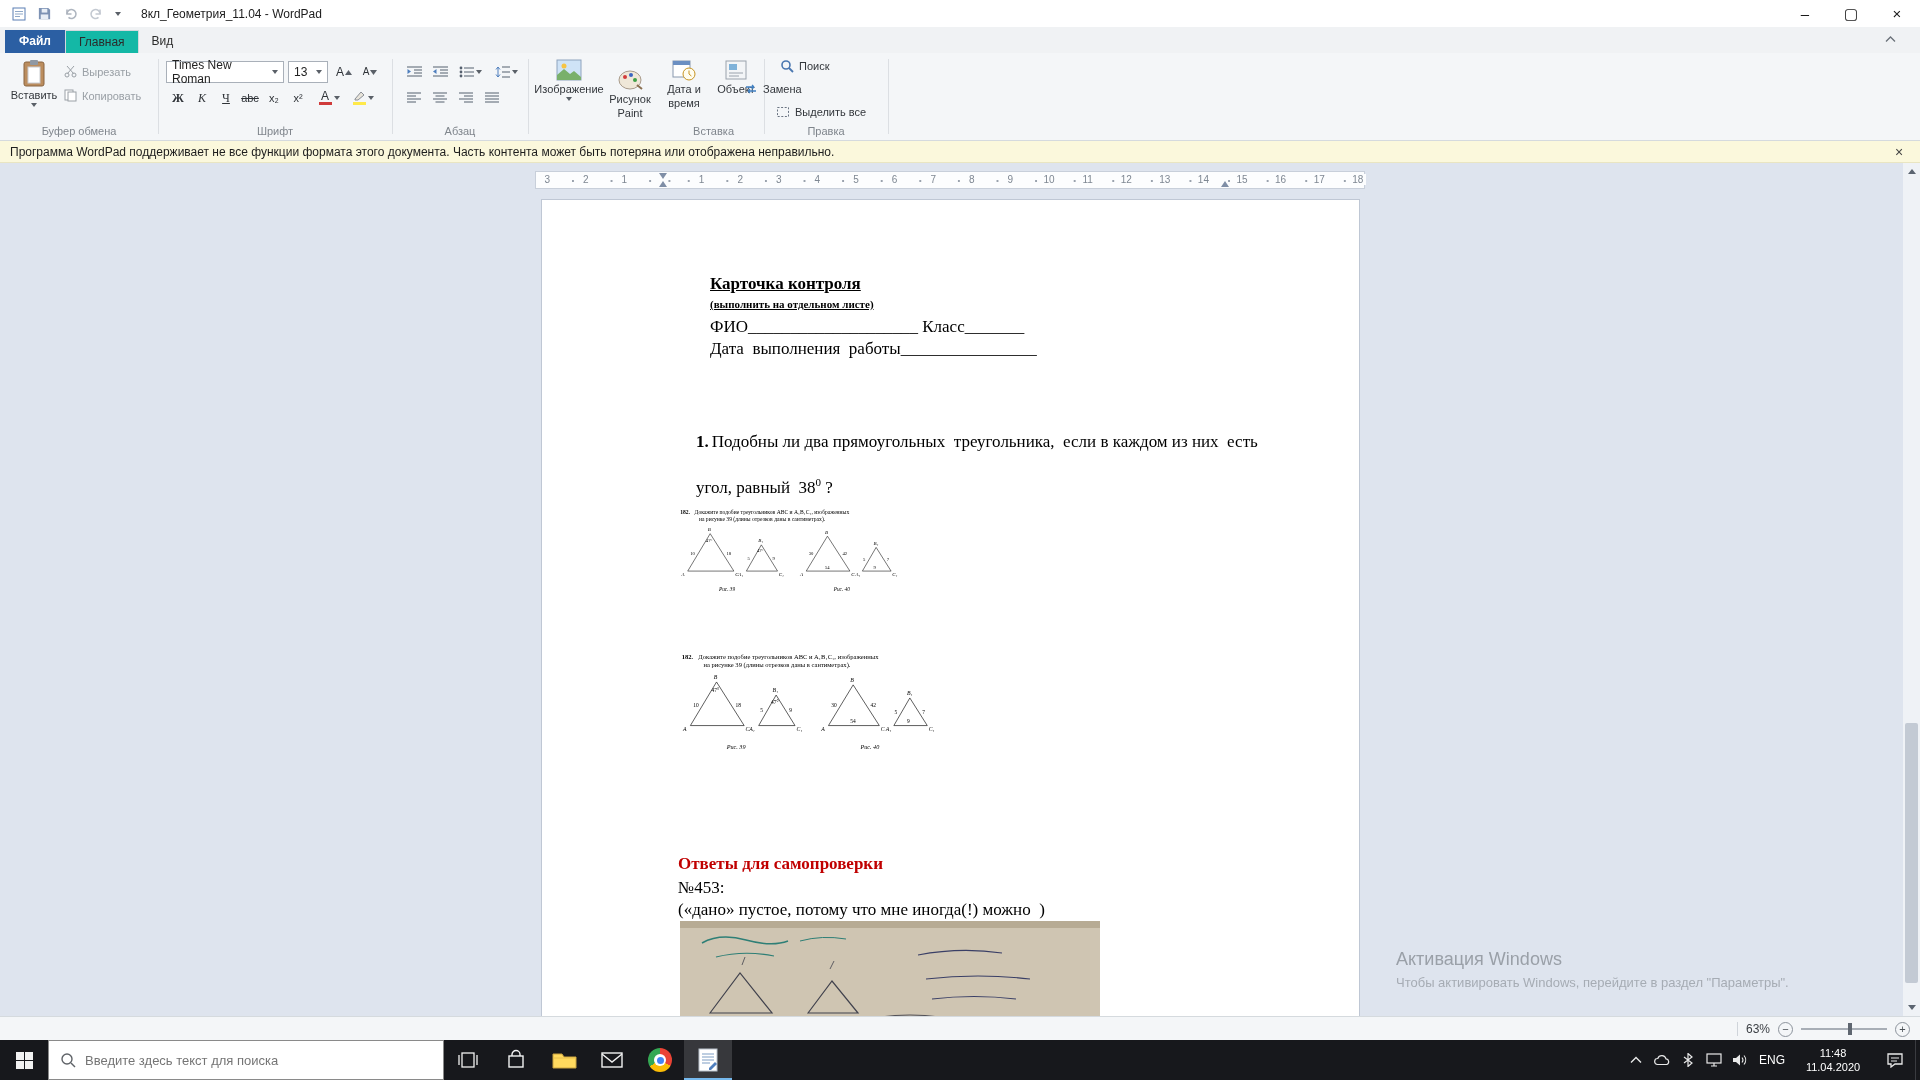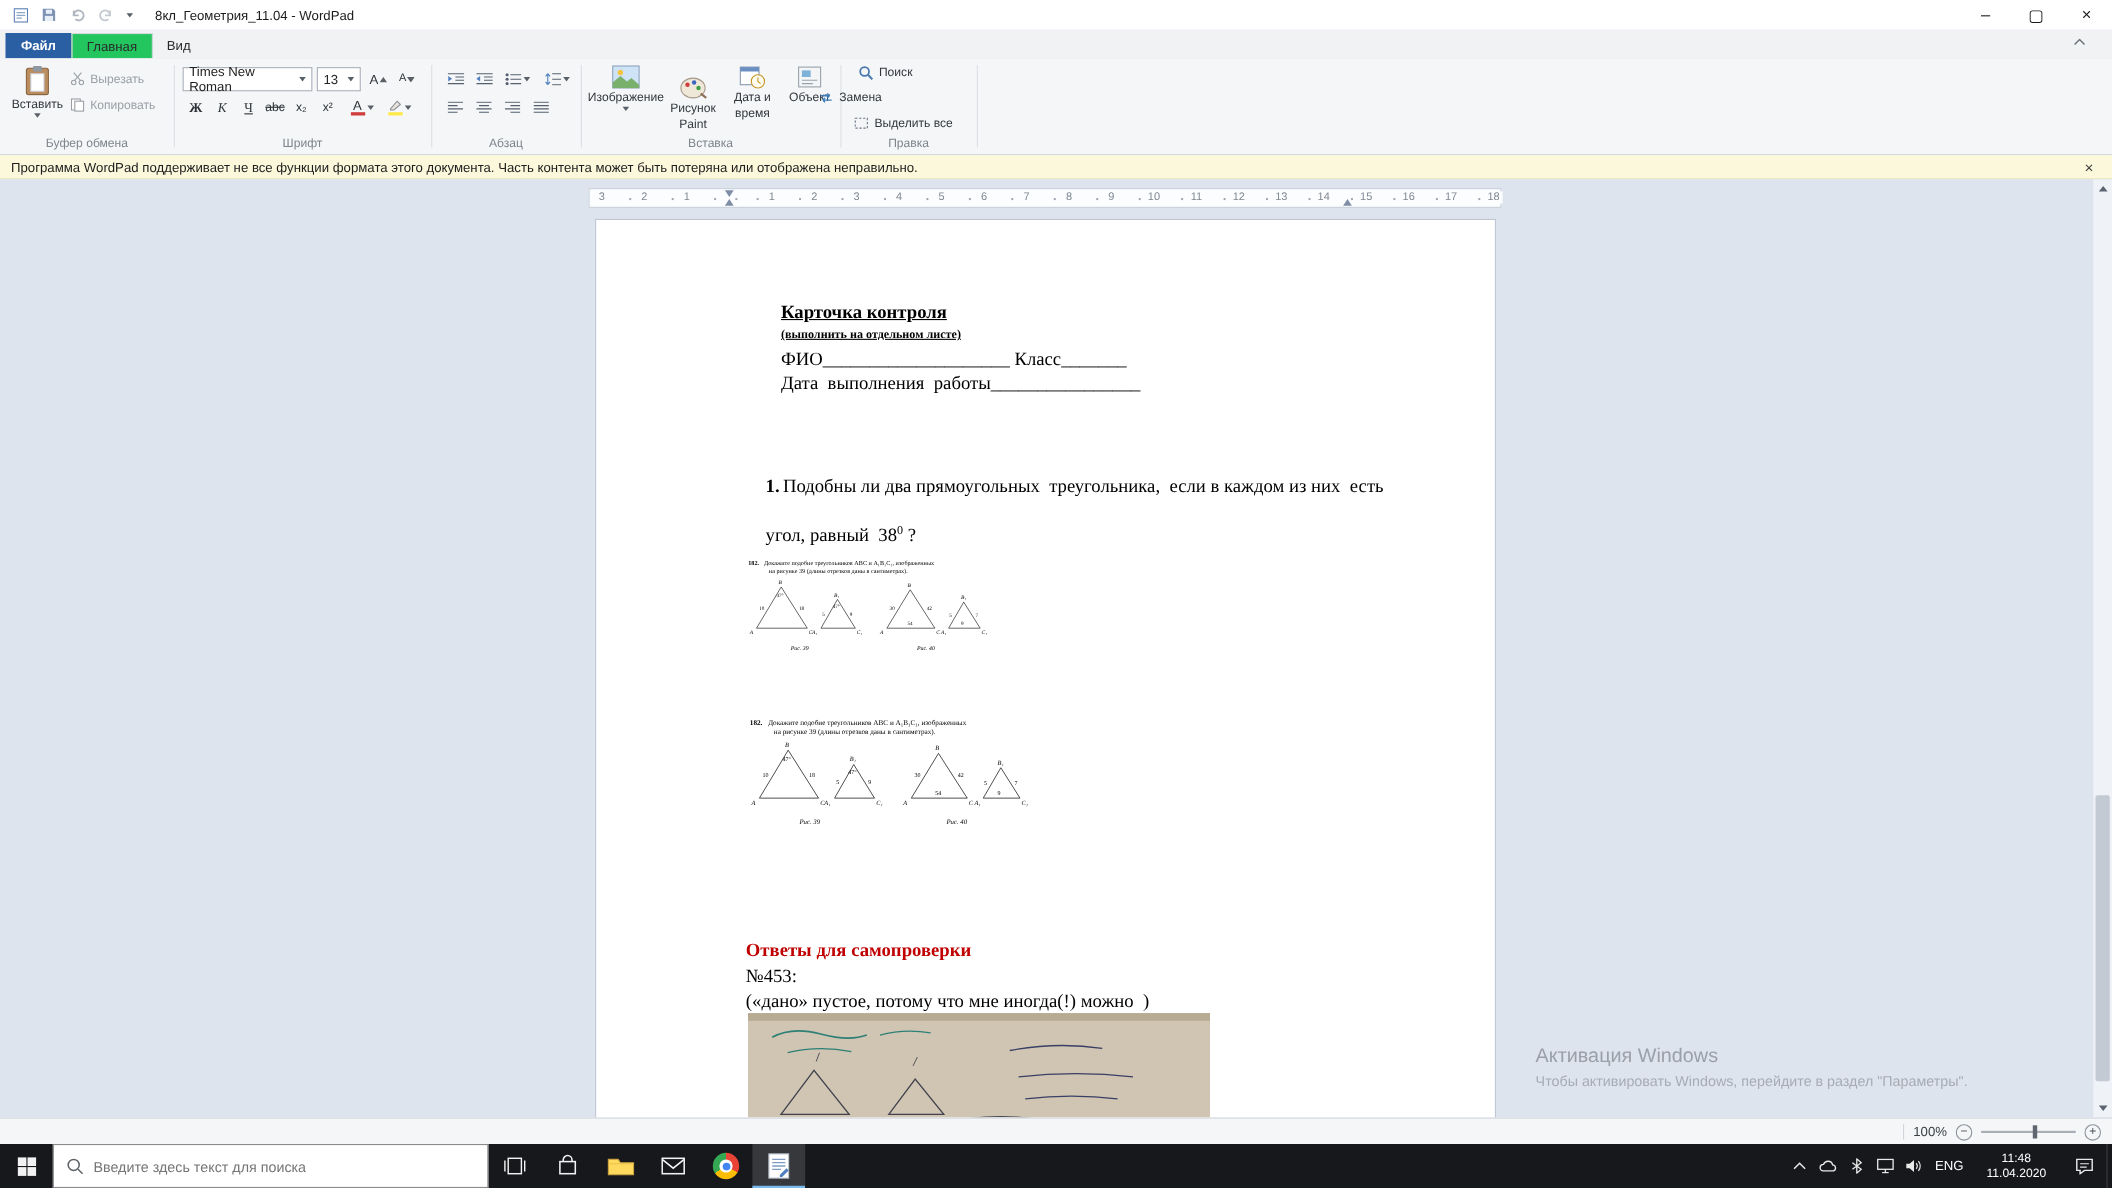--- a/index.html
+++ b/index.html
@@ -12,21 +12,21 @@
   .qat .qbtn{display:flex;align-items:center;justify-content:center;}
   .title-text{margin-left:20px;font-size:12px;color:#1c1c1c;white-space:nowrap;}
   .win-controls{margin-left:auto;display:flex;height:100%;}
   .win-btn{width:46px;height:100%;display:flex;align-items:center;justify-content:center;font-size:15px;color:#1a1a1a;}
   .caret{width:0;height:0;border-left:3.5px solid transparent;border-right:3.5px solid transparent;border-top:4px solid #5a6068;}
 
   
   .tabrow{position:absolute;top:27px;left:0;width:1920px;height:26px;background:#f0f2f4;display:flex;align-items:flex-end;}
   .tab-file{background:#2b5fa3;color:#fff;font-size:12px;font-weight:bold;padding:0 14px;height:23px;line-height:23px;margin-left:5px;}
   .tab{font-size:12px;padding:0 13px;height:23px;line-height:23px;color:#2b2b2b;}
-  .tab.active{background:#22c55e;border:1px solid #d4d8dd;border-bottom:none;}
+  .tab.active{background:#14b8a6;border:1px solid #d4d8dd;border-bottom:none;}
   .ribbon-collapse{margin-left:auto;margin-right:24px;margin-bottom:6px;}
 
   
   .ribbon{position:absolute;top:53px;left:0;width:1920px;height:88px;background:#f4f6f8;border-bottom:1px solid #d5dade;}
   .glabel{position:absolute;bottom:3px;left:0;right:0;text-align:center;font-size:11px;color:#7f858c;white-space:nowrap;}
   .gsep{position:absolute;top:6px;bottom:6px;width:1px;background:#dcdfe3;}
   .bigbtn{position:absolute;display:flex;flex-direction:column;align-items:center;gap:2px;font-size:11px;color:#33373c;text-align:center;line-height:12px;}
   .smallbtn{position:absolute;display:flex;align-items:center;gap:5px;font-size:11px;color:#33373c;white-space:nowrap;}
   .smallbtn.disabled{color:#9aa0a6;text-align:right;}
   .tbtn{position:absolute;width:24px;height:22px;border:1px solid transparent;display:flex;align-items:center;justify-content:center;font-size:12px;color:#2f3338;}
@@ -317,21 +317,21 @@
       <span>время</span>
     </div>
     <div class="bigbtn" style="left:712px;top:6px;width:48px;">
       <svg width="24" height="22">
           <rect x="2" y="2" width="20" height="18" fill="#f3f5f7" stroke="#9aa2ac"></rect>
           <rect x="5" y="5" width="8" height="6" fill="#7fb2d9"></rect>
           <path d="M5 14h14M5 17h10" stroke="#9aa2ac"></path>
         </svg>
       <span>Объект</span>
     </div>
-    <div class="glabel" style="left:528px;width:236px;">Вставка</div>
+    <div class="glabel" style="left:498px;width:236px;text-align:right;">Вставка</div>
     <div class="gsep" style="left:764px;"></div>
 
     <div class="smallbtn" style="left:780px;top:6px;">
       <svg width="14" height="14">
           <circle cx="6" cy="6" r="4" fill="none" stroke="#4a77b0" stroke-width="1.6"></circle>
           <path d="M9 9l4 4" stroke="#4a77b0" stroke-width="1.8"></path>
         </svg>
       <span>Поиск</span>
     </div>
     <div class="smallbtn" style="left:744px;top:29px;">
@@ -486,21 +486,21 @@
       <div class="vthumb" style="top:560px;height:260px;"></div>
       <div class="varrow" style="bottom:0;">
           <div class="tri-down"></div>
         </div>
     </div>
   </div>
 
   <div class="statusbar">
     <div class="zoomwrap">
       <div class="vsep"></div>
-      <span>100%</span>
+      <span>63%</span>
       <div class="zbtn">−</div>
       <div class="zslider">
         <div class="ztrack"></div>
         <div class="zthumb"></div>
       </div>
       <div class="zbtn">+</div>
     </div>
   </div>
 
   <div class="taskbar">

